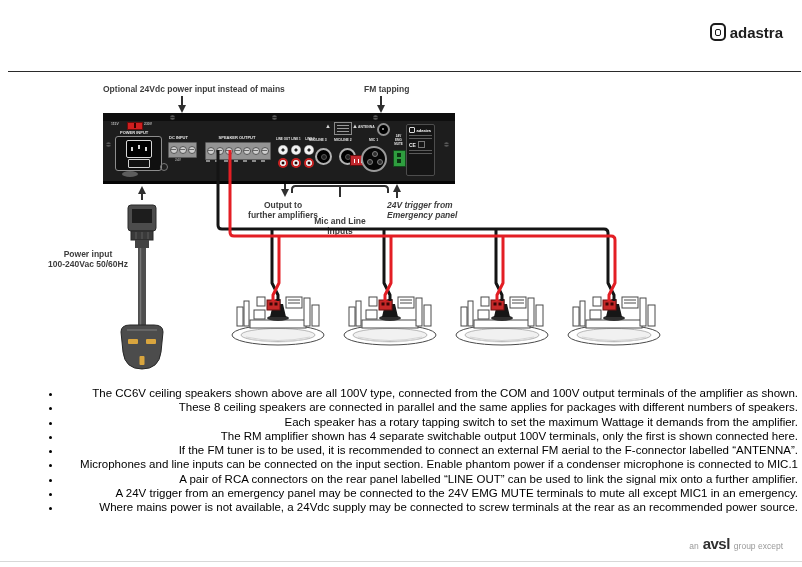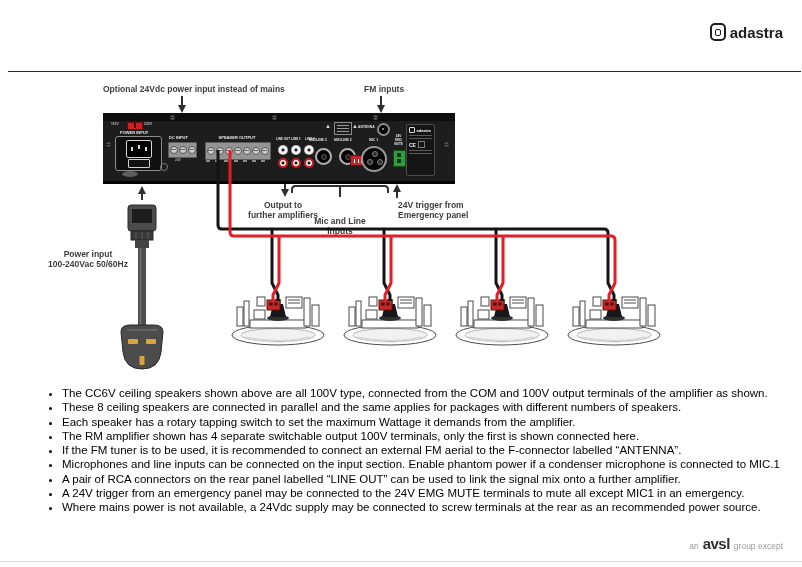--- a/index.html
+++ b/index.html
@@ -77,21 +77,21 @@
          display:flex;flex-direction:column;gap:2px;}
   .badge .ln{height:1px;background:#5a5a5a;}
   .badge .lg{display:flex;align-items:center;gap:1.5px;color:#fff;font-weight:bold;font-size:4px;}
   .badge .sq{width:4px;height:4px;border:1px solid #ddd;border-radius:1px;}
   .badge .cer{display:flex;align-items:center;gap:2px;color:#eee;font-size:5px;font-weight:bold;}
   .badge .gl{width:5px;height:5px;border:1px solid #777;}
   .dashes{position:absolute;left:103px;top:39px;width:62px;height:2px;
           background-image:repeating-linear-gradient(90deg,#8a8a8a 0 4px,transparent 4px 9.2px);}
 
   
-  ul.bullets{position:absolute;left:44px;top:386px;width:736px;margin:0;padding:0 0 0 18px;}
+  ul.bullets{position:absolute;left:44px;top:386px;width:736px;margin:0;padding:0 0 0 18px;text-align:right;}
   ul.bullets li{font-size:11.5px;line-height:14.3px;color:#000;}
 
   
   .foot-l{position:absolute;left:28px;top:560px;font-size:13px;color:#9a9a9a;margin-top:24px;}
   .foot-l b{color:#4c4c4c;}
   .foot-r{position:absolute;right:26px;top:529px;display:flex;align-items:baseline;gap:4px;}
   .foot-r .sm{font-size:8.5px;color:#9a9a9a;margin-top:12px;}
   .foot-r .lg{font-size:15px;font-weight:bold;color:#2f2f2f;letter-spacing:-0.5px;}
   .bottom-rule{position:absolute;left:0;right:0;top:561px;border-top:1px solid #d8d8d8;}
 
@@ -104,26 +104,26 @@
 
   <div class="hlogo">
     <div class="hlogo-icon">
         <div></div>
       </div>
     <span class="hlogo-text">adastra</span>
   </div>
   <div class="rule"></div>
 
   <div class="dlabel" style="left:103px;top:84px;">Optional 24Vdc power input instead of mains</div>
-  <div class="dlabel" style="left:364px;top:84px;">FM inputs</div>
+  <div class="dlabel" style="left:364px;top:84px;">FM tapping</div>
   <div class="dlabel ctr" style="left:238px;top:200px;width:90px;">Output to
 further amplifiers</div>
   <div class="dlabel ctr" style="left:300px;top:216px;width:80px;">Mic and Line
 inputs</div>
-  <div class="dlabel" style="left:398px;top:200px;width:90px;">24V trigger from
+  <div class="dlabel" style="left:387px;top:200px;width:90px;font-style:italic;">24V trigger from
 Emergency panel</div>
   <div class="dlabel ctr" style="left:40px;top:249px;width:96px;">Power input
 100-240Vac 50/60Hz</div>
 
   <div class="amp">
     <div class="amp-top">
       <span class="screw" style="left:67px;top:1.5px;"></span>
       <span class="screw" style="left:169px;top:1.5px;"></span>
       <span class="screw" style="left:270px;top:1.5px;"></span>
     </div>

